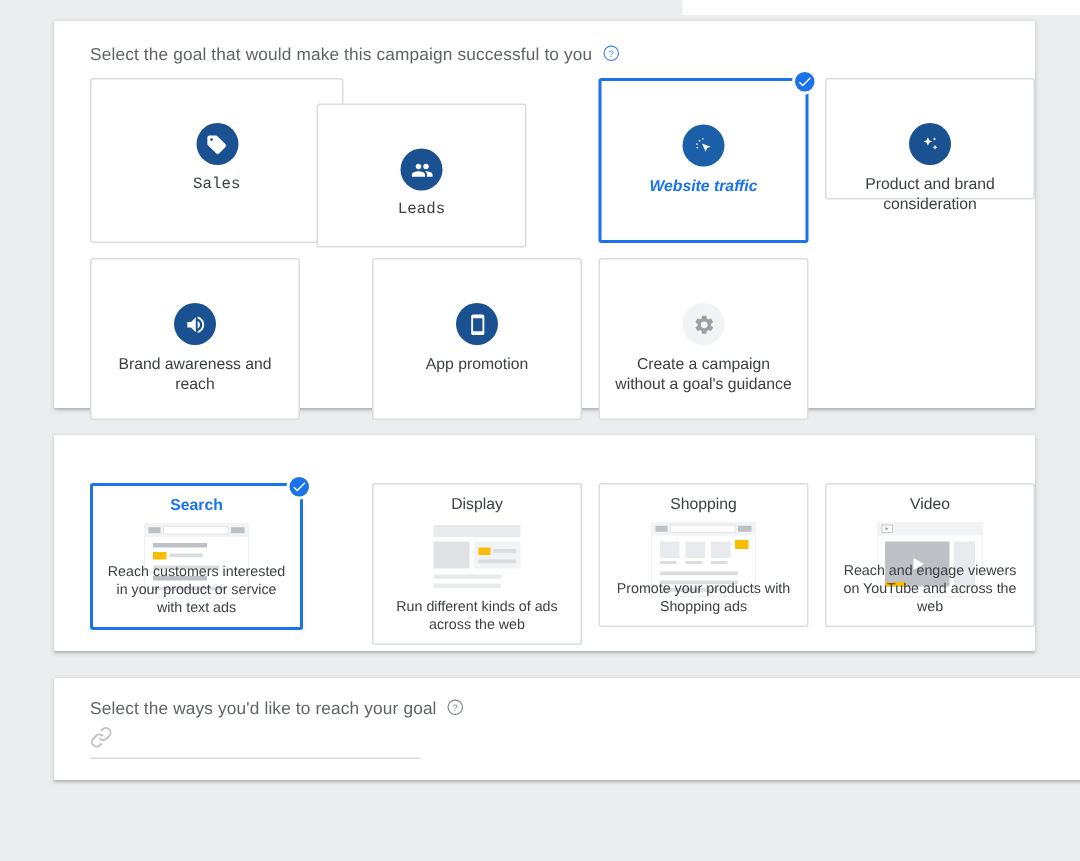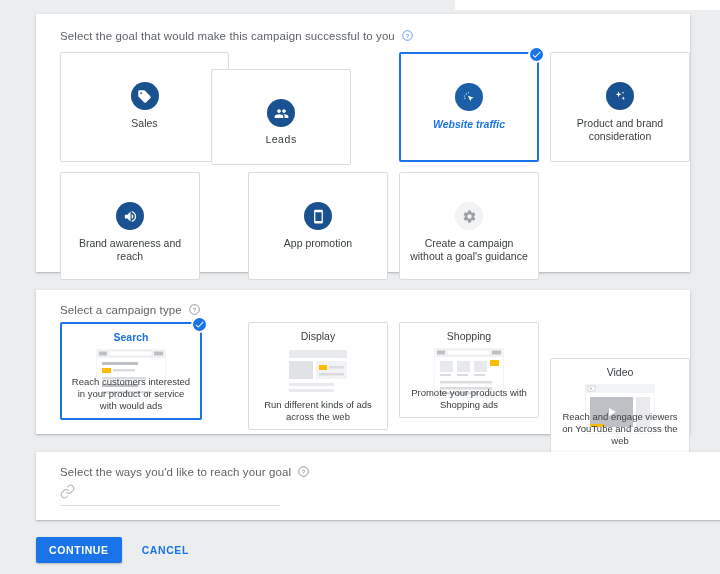--- a/index.html
+++ b/index.html
@@ -190,21 +190,21 @@
     <div class="section-label" style="left:24px; top:16px;">
       <span>Select the goal that would make this campaign successful to you</span>
       <span class="help-icon">
         <svg viewBox="0 0 16 16" width="11" height="11">
             <circle cx="8" cy="8" r="7" fill="none" stroke="#4285f4" stroke-width="1.2"></circle>
             <text x="8" y="11.5" font-size="9" text-anchor="middle" fill="#4285f4" font-family="Liberation Sans, sans-serif">?</text>
           </svg>
       </span>
     </div>
 
-    <div class="goal-card" style="left:24px; top:38px; width:169px; height:110px;">
+    <div class="goal-card" style="left:24px; top:38px; width:169px; height:110px;font-family:Liberation Mono, monospace;">
       <div class="goal-icon-wrap">
         <svg viewBox="0 0 24 24" width="15" height="15" fill="#ffffff">
             <path d="M21.41 11.58l-9-9A2 2 0 0011 2H4a2 2 0 00-2 2v7a2 2 0 00.59 1.42l9 9a2 2 0 002.82 0l7-7a2 2 0 000-2.84zM6.5 8A1.5 1.5 0 118 6.5 1.5 1.5 0 016.5 8z"></path>
           </svg>
       </div>
       <div class="goal-label">Sales</div>
     </div>
 
     <div class="goal-card" style="left:175px; top:55px; width:140px; height:96px;font-family:Liberation Mono, monospace;">
       <div class="goal-icon-wrap">
@@ -227,21 +227,21 @@
             <path d="M9.5 9l9.4 3.5-4 1.4-1.4 4z" fill="#ffffff"></path>
             <circle cx="7" cy="6.2" r="1" fill="#ffffff"></circle>
             <circle cx="4.2" cy="9.6" r="0.9" fill="#ffffff"></circle>
             <circle cx="10.4" cy="4" r="0.9" fill="#ffffff"></circle>
             <circle cx="4.6" cy="13.4" r="0.9" fill="#ffffff"></circle>
           </svg>
       </div>
       <div class="goal-label">Website traffic</div>
     </div>
 
-    <div class="goal-card" style="left:514px; top:38px; width:140px; height:110px;">
+    <div class="goal-card" style="left:514px; top:38px; width:140px; height:81px;">
       <div class="goal-icon-wrap">
         <svg viewBox="0 0 24 24" width="15" height="15" fill="#ffffff">
             <path d="M9 4l1.3 3.2L13.5 8.5 10.3 9.8 9 13 7.7 9.8 4.5 8.5 7.7 7.2z"></path>
             <path d="M16.5 12l.8 1.9 1.9.8-1.9.8-.8 1.9-.8-1.9-1.9-.8 1.9-.8z"></path>
             <path d="M16 4l.55 1.35L17.9 5.9l-1.35.55L16 7.8l-.55-1.35L14.1 5.9l1.35-.55z"></path>
           </svg>
       </div>
       <div class="goal-label">Product and brand consideration</div>
     </div>
 
@@ -267,29 +267,20 @@
       <div class="goal-icon-wrap gray">
         <svg viewBox="0 0 24 24" width="15" height="15" fill="#9aa0a6">
             <path d="M19.14 12.94c.04-.3.06-.61.06-.94 0-.32-.02-.64-.07-.94l2.03-1.58a.49.49 0 00.12-.61l-1.92-3.32a.488.488 0 00-.59-.22l-2.39.96c-.5-.38-1.03-.7-1.62-.94l-.36-2.54a.484.484 0 00-.48-.41h-3.84c-.24 0-.43.17-.47.41l-.36 2.54c-.59.24-1.13.57-1.62.94l-2.39-.96c-.22-.08-.47 0-.59.22L2.74 8.87c-.12.21-.08.47.12.61l2.03 1.58c-.05.3-.09.63-.09.94s.02.64.07.94l-2.03 1.58a.49.49 0 00-.12.61l1.92 3.32c.12.22.37.29.59.22l2.39-.96c.5.38 1.03.7 1.62.94l.36 2.54c.05.24.24.41.48.41h3.84c.24 0 .44-.17.47-.41l.36-2.54c.59-.24 1.13-.56 1.62-.94l2.39.96c.22.08.47 0 .59-.22l1.92-3.32c.12-.22.07-.47-.12-.61l-2.01-1.58zM12 15.6A3.6 3.6 0 1112 8.4a3.6 3.6 0 010 7.2z"></path>
           </svg>
       </div>
       <div class="goal-label">Create a campaign without a goal's guidance</div>
     </div>
   </div>
 
   <div class="panel" id="type-panel">
-    <div class="section-label" style="left:24px; top:14px;">
-      <span>Select a campaign type</span>
-      <span class="help-icon">
-        <svg viewBox="0 0 16 16" width="11" height="11">
-            <circle cx="8" cy="8" r="7" fill="none" stroke="#80868b" stroke-width="1.2"></circle>
-            <text x="8" y="11.5" font-size="9" text-anchor="middle" fill="#80868b" font-family="Liberation Sans, sans-serif">?</text>
-          </svg>
-      </span>
-    </div>
 
     <div class="type-card selected" style="left:24px; top:32px; width:142px; height:98px;">
       <div class="check-badge" style="right:-8px; top:-8px;">
         <svg viewBox="0 0 24 24" width="11" height="11" fill="#ffffff">
             <path d="M9 16.17L4.83 12l-1.42 1.41L9 19 21 7l-1.41-1.41z"></path>
           </svg>
       </div>
       <div class="type-title">Search</div>
       <div class="type-thumb">
         <svg viewBox="0 0 70 50" width="70" height="50">
@@ -299,21 +290,21 @@
           <rect x="13" y="2" width="43" height="5" fill="#ffffff" stroke="#e0e0e0" stroke-width="0.5"></rect>
           <rect x="58" y="2.5" width="9" height="4" fill="#bdc1c6"></rect>
           <rect x="6" y="13" width="36" height="3" fill="#bdc1c6"></rect>
           <rect x="6" y="19" width="9" height="5" fill="#fbbc04"></rect>
           <rect x="17" y="20" width="22" height="2.5" fill="#dadce0"></rect>
           <rect x="6" y="28" width="44" height="2.5" fill="#dadce0"></rect>
           <rect x="6" y="35" width="36" height="3" fill="#bdc1c6"></rect>
           <rect x="6" y="42" width="48" height="2.5" fill="#dadce0"></rect>
         </svg>
       </div>
-      <div class="type-desc">Reach customers interested in your product or service with would ads</div>
+      <div class="type-desc">Reach customers interested in your product or service with text ads</div>
     </div>
 
     <div class="type-card" style="left:212px; top:32px; width:140px; height:108px;">
       <div class="type-title">Display</div>
       <div class="type-thumb">
         <svg viewBox="0 0 70 50" width="70" height="50">
           <rect x="0" y="0" width="70" height="50" fill="#ffffff"></rect>
           <rect x="6" y="2" width="58" height="8" fill="#e8eaed"></rect>
           <rect x="6" y="13" width="24" height="18" fill="#e0e2e5"></rect>
           <rect x="33" y="13" width="31" height="18" fill="#f1f3f4"></rect>
@@ -344,21 +335,21 @@
           <rect x="23" y="26" width="11" height="2" fill="#dadce0"></rect>
           <rect x="40" y="26" width="11" height="2" fill="#dadce0"></rect>
           <rect x="6" y="33" width="52" height="2.5" fill="#dadce0"></rect>
           <rect x="6" y="39" width="52" height="2.5" fill="#dadce0"></rect>
           <rect x="6" y="44" width="38" height="2.5" fill="#dadce0"></rect>
         </svg>
       </div>
       <div class="type-desc">Promote your products with Shopping ads</div>
     </div>
 
-    <div class="type-card" style="left:514px; top:32px; width:140px; height:96px;margin-top:36px;">
+    <div class="type-card" style="left:514px; top:32px; width:140px; height:96px;">
       <div class="type-title">Video</div>
       <div class="type-thumb">
         <svg viewBox="0 0 70 50" width="70" height="50">
           <rect x="0" y="0" width="70" height="50" fill="#ffffff" stroke="#e8eaed" stroke-width="1"></rect>
           <rect x="0" y="0" width="70" height="9" fill="#f1f3f4"></rect>
           <rect x="3" y="2" width="7" height="5" fill="#ffffff" stroke="#bdc1c6" stroke-width="0.6"></rect>
           <polygon points="5.3,3.4 7.5,4.5 5.3,5.6" fill="#9aa0a6"></polygon>
           <rect x="5" y="13" width="43" height="30" fill="#bdc1c6"></rect>
           <polygon points="24,24 24,32 31,28" fill="#ffffff"></polygon>
           <rect x="5" y="40" width="14" height="3" fill="#fbbc04"></rect>
@@ -384,18 +375,14 @@
   <div class="link-row">
     <span class="link-icon">
       <svg viewBox="0 0 24 24" width="15" height="15" fill="none" stroke="#bdc1c6" stroke-width="2">
           <path d="M10 13a5 5 0 007.54.54l3-3a5 5 0 00-7.07-7.07l-1.72 1.71"></path>
           <path d="M14 11a5 5 0 00-7.54-.54l-3 3a5 5 0 007.07 7.07l1.71-1.71"></path>
         </svg>
     </span>
     <input class="link-input" type="text" placeholder="" style="">
   </div>
 
-  <div class="footer">
-    <button class="btn-primary">CONTINUE</button>
-    <button class="btn-text">CANCEL</button>
-  </div>
 
 </div>
 
 </body></html>

